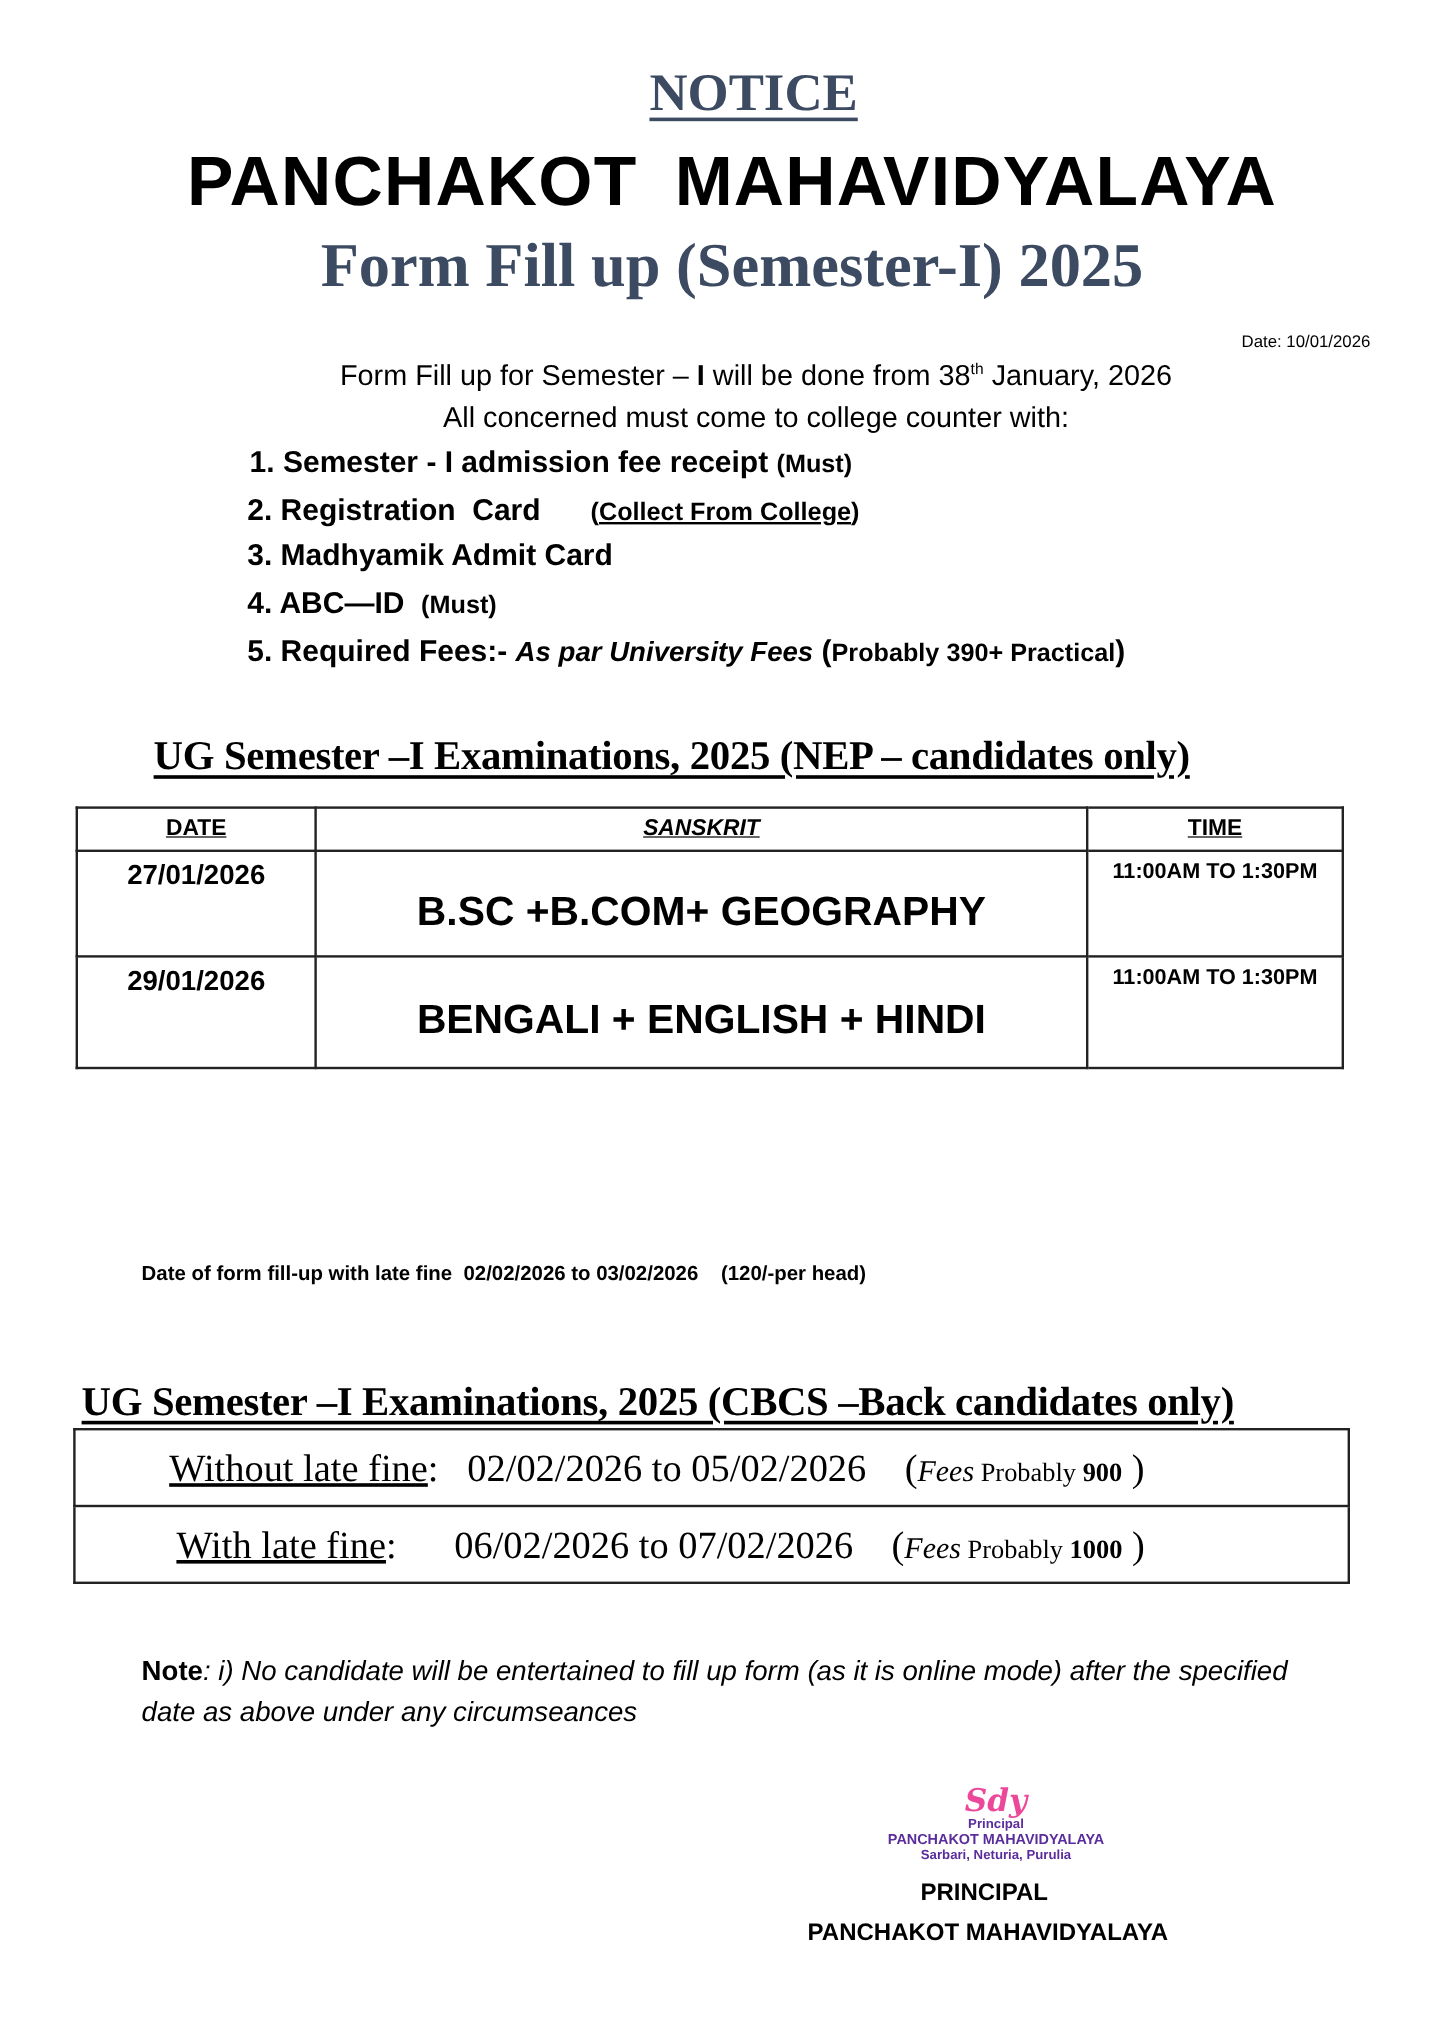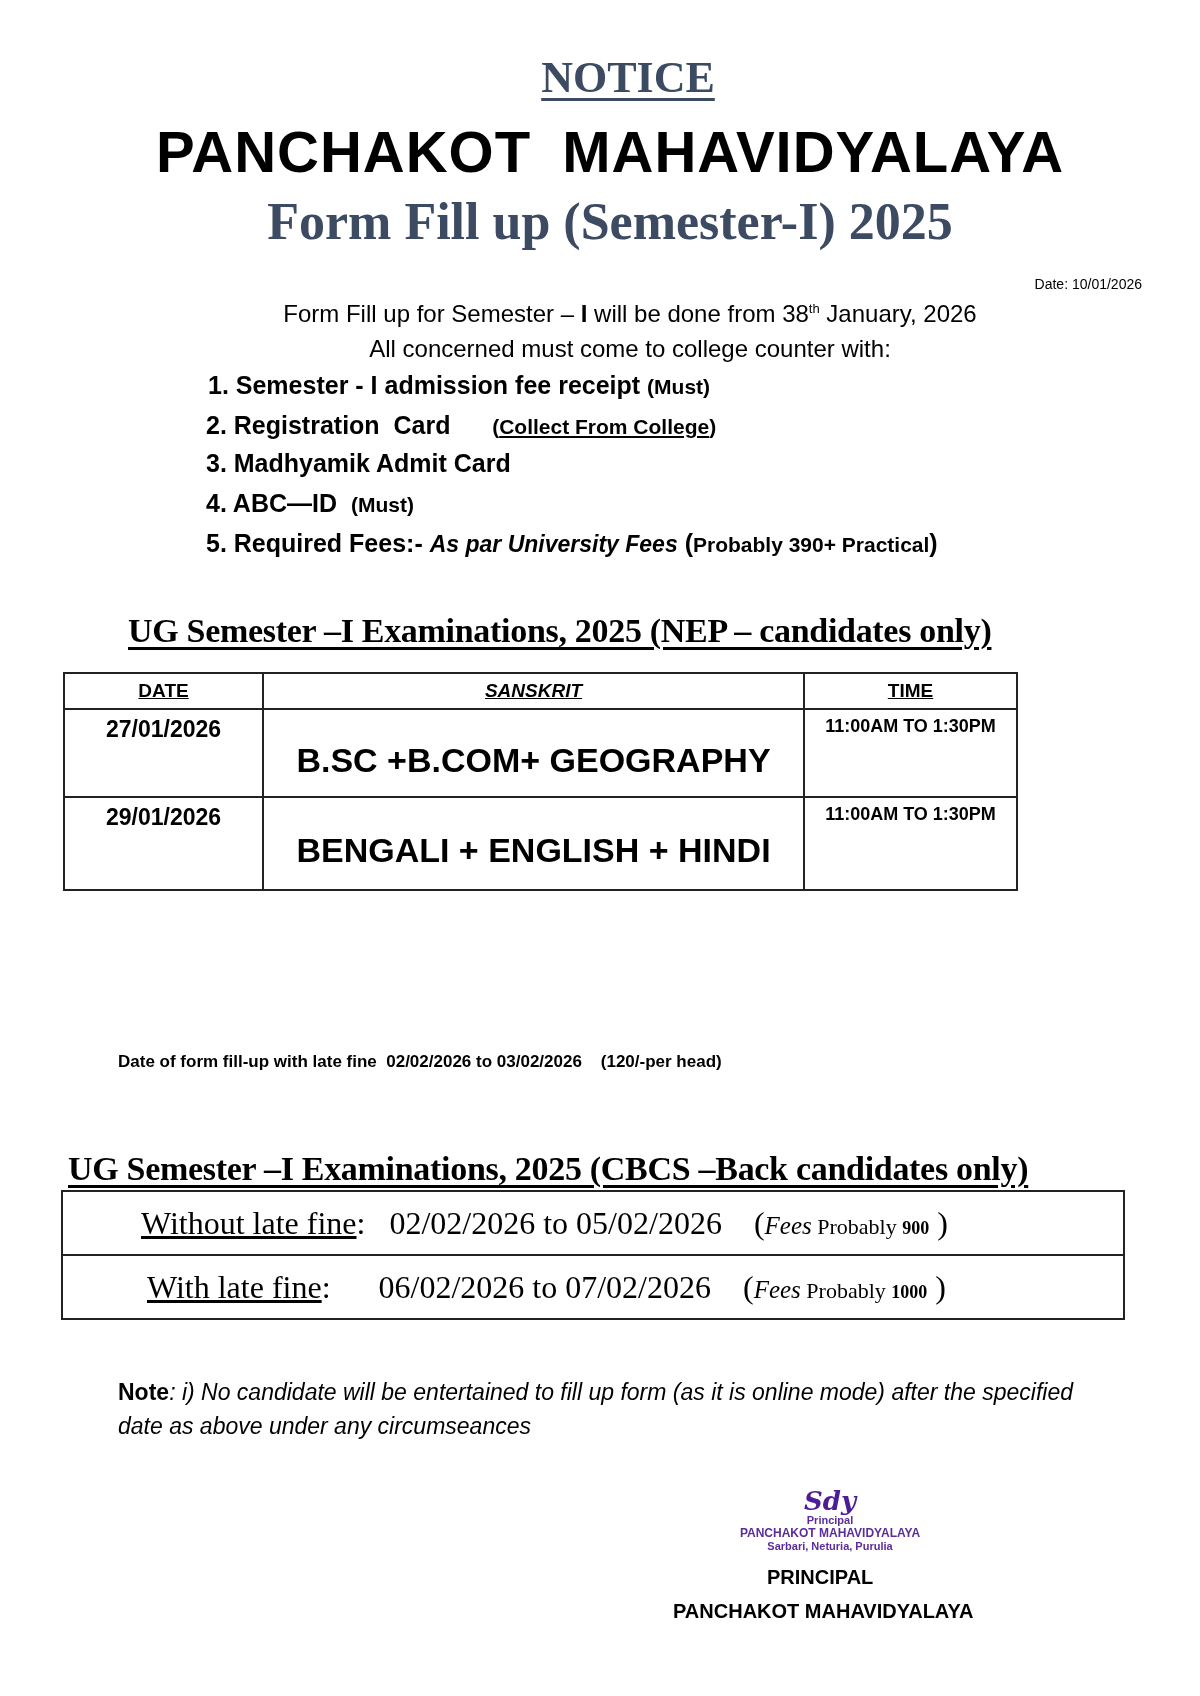--- a/index.html
+++ b/index.html
@@ -24,47 +24,47 @@
   #req1 { top: 371px; }
   #req2 { top: 411px; left: 206px; }
   #req3 { top: 449px; left: 206px; }
   #req4 { top: 489px; left: 206px; }
   #req5 { top: 529px; left: 206px; }
 
   .sec-title { font-size: 34px; font-weight: bold; text-decoration: underline; text-decoration-thickness: 3px; text-underline-offset: 5px; white-space: nowrap; }
   #nep-title { left: 128px; top: 612px; letter-spacing: -0.3px; }
   #cbcs-title { left: 68px; top: 1150px; letter-spacing: -0.3px; }
 
-  table.exam { position: absolute; left: 63px; top: 672px; width: 955px; border-collapse: collapse; }
+  table.exam { position: absolute; left: 63px; top: 672px; width: 1057px; border-collapse: collapse; }
   table.exam td, table.exam th { border: 2px solid #222; padding: 0; vertical-align: top; }
   table.exam th { height: 34px; font-size: 19px; font-weight: bold; vertical-align: middle; text-align: center; }
   table.exam th span { text-decoration: underline; }
   table.exam th.c-courses span { font-style: italic; }
   td.c-date { width: 197px; text-align: center; font-size: 23px; font-weight: bold; padding-top: 6px !important; }
   td.c-course { text-align: center; vertical-align: middle !important; font-size: 34px; font-weight: bold; }
   td.c-time { width: 211px; text-align: center; font-size: 18px; font-weight: bold; padding-top: 6px !important; }
   tr.r1 td { height: 80px; }
   tr.r2 td, tr.r3 td, tr.r4 td { height: 85px; }
   td.c-course .inner { padding-top: 14px; }
 
   #latefine { left: 118px; top: 1052px; font-size: 17px; font-weight: bold; white-space: pre; }
 
   table.cbcs { position: absolute; left: 61px; top: 1190px; width: 1064px; border-collapse: collapse; }
   table.cbcs td { border: 2px solid #222; height: 60px; vertical-align: middle; font-size: 32px; white-space: pre; }
   table.cbcs .lbl { text-decoration: underline; }
   table.cbcs .paren { font-size: 32px; }
   table.cbcs .fees { font-style: italic; font-size: 25px; }
   table.cbcs .prob { font-size: 22px; text-align: center; }
-  table.cbcs .amt { font-size: 18px; font-weight: bold; }
+  table.cbcs .amt { font-size: 22px; font-weight: bold; }
 
   #note { left: 118px; top: 1375px; width: 1000px; font-size: 23px; line-height: 34px; font-style: italic; }
   #note b { font-style: normal; }
 
   #stamp { left: 720px; top: 1488px; width: 220px; text-align: center; color: #5b2d9c; font-weight: bold; }
-  #stamp .sig { font-family: "DejaVu Serif", serif; font-style: italic; font-size: 26px; color: #4c1d95; line-height: 26px; }
+  #stamp .sig { font-family: "DejaVu Serif", serif; font-style: italic; font-size: 26px; color: #ec4899; line-height: 26px; }
   #stamp .s1 { font-size: 11px; line-height: 12px; }
   #stamp .s2 { font-size: 12px; line-height: 14px; }
   #stamp .s3 { font-size: 11px; line-height: 12px; }
   #principal { left: 767px; top: 1566px; font-size: 20px; font-weight: bold; }
   #signcollege { left: 673px; top: 1600px; font-size: 20px; font-weight: bold; }
 </style>
 </head>
 <body>
 
 <div id="notice" class="abs serif">NOTICE</div>

